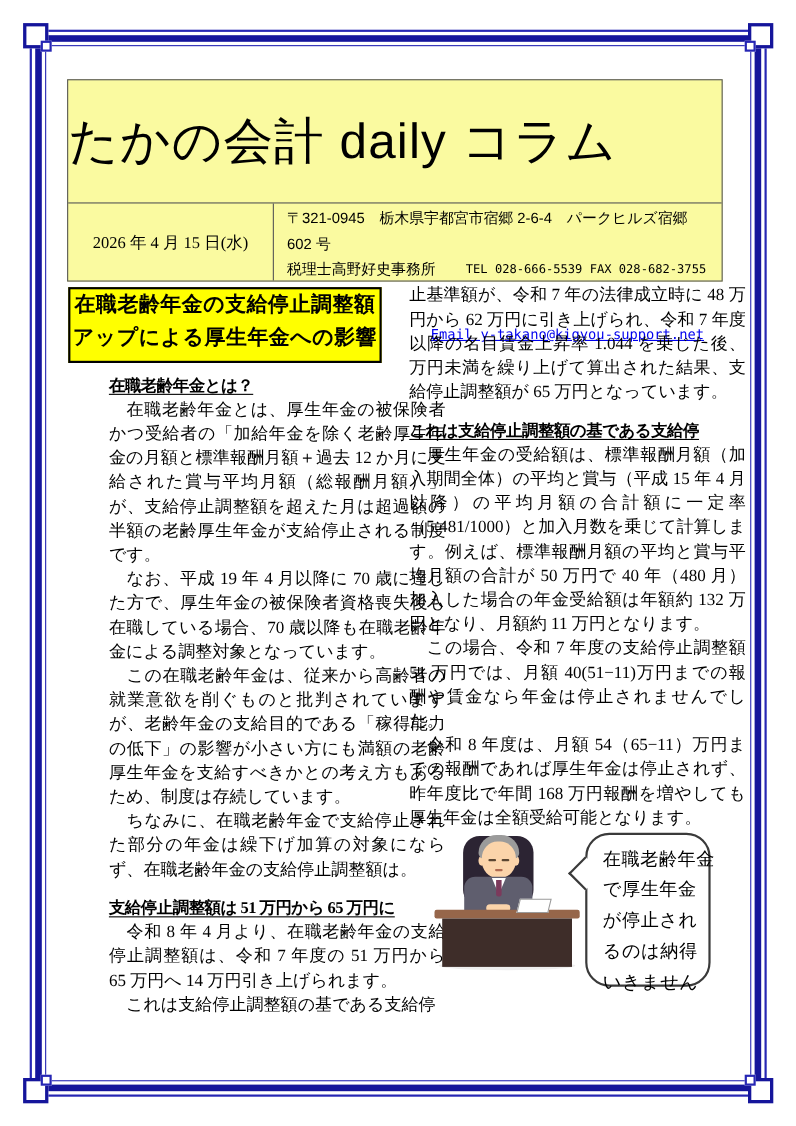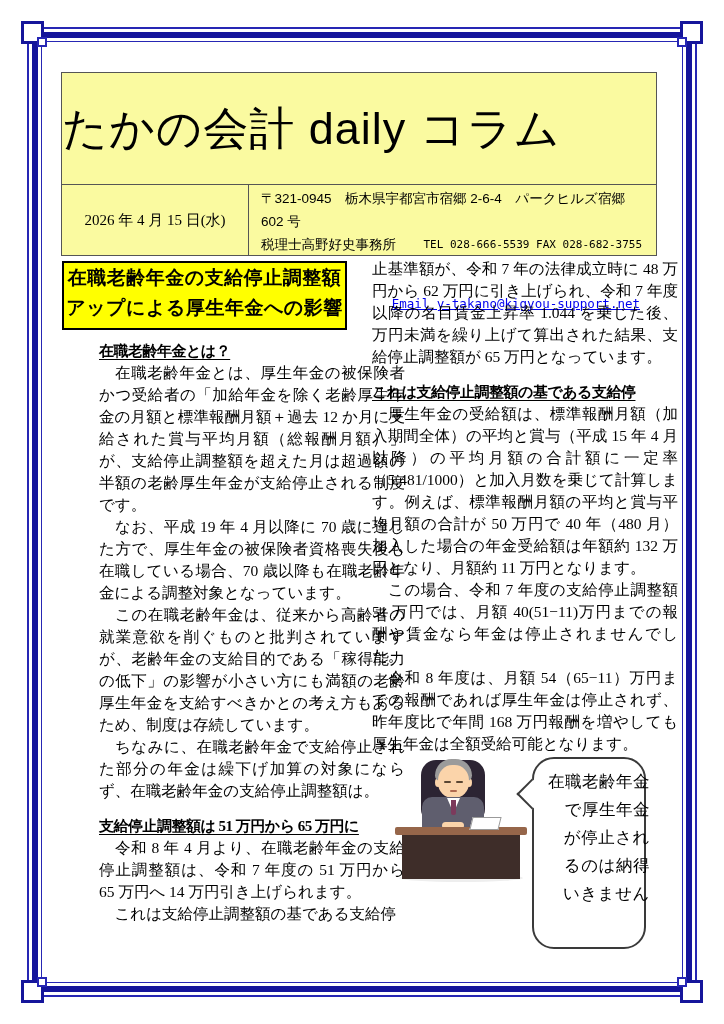--- a/index.html
+++ b/index.html
@@ -84,25 +84,25 @@
   .suit{position:absolute;left:27px;top:41px;width:62px;height:31px;background:#5f5e6e;border-radius:10px 10px 0 0;}
   .shirt{position:absolute;left:52px;top:42px;width:13px;height:15px;background:#ffffff;clip-path:polygon(0 0,100% 0,50% 100%);}
   .tie{position:absolute;left:56px;top:44px;width:5px;height:15px;background:#7c3a5c;border-radius:0 0 2px 2px;}
   .hands{position:absolute;left:47px;top:66px;width:22px;height:7px;background:#fbd4aa;border-radius:4px;}
   .desk-top{position:absolute;left:0;top:71px;width:132px;height:8px;background:#96664a;border-radius:2px;}
   .desk-front{position:absolute;left:7px;top:79px;width:118px;height:44px;background:#3e2d29;}
   .nameplate{position:absolute;left:76px;top:61px;width:27px;height:11px;background:#fff;border:1px solid #9a9a9a;transform:skewX(-14deg);}
 
   
   .bubble{
-    position:absolute;left:532px;top:757px;width:114px;height:192px;
+    position:absolute;left:532px;top:757px;width:114px;height:140px;
     background:#fff;border:2px solid #3a3a3a;border-radius:22px;
     box-sizing:border-box;padding:8px 0 0 14px;
     font-family:"Liberation Sans","DejaVu Sans",sans-serif;
-    font-size:16.5px;line-height:28px;letter-spacing:0.5px;text-align:right;
+    font-size:16.5px;line-height:28px;letter-spacing:0.5px;
   }
   .bubble-tail{
     position:absolute;left:-13px;top:24px;width:20px;height:20px;background:#fff;
     border-left:2px solid #3a3a3a;border-bottom:2px solid #3a3a3a;
     transform:rotate(45deg);
   }
   .bubble-text{display:inline-block;width:102px;}
 </style>
 </head>
 <body>

